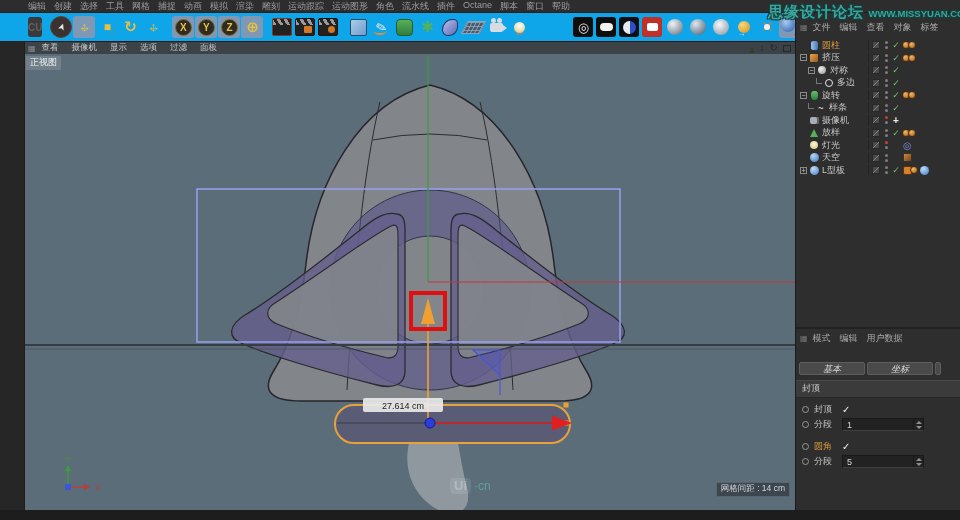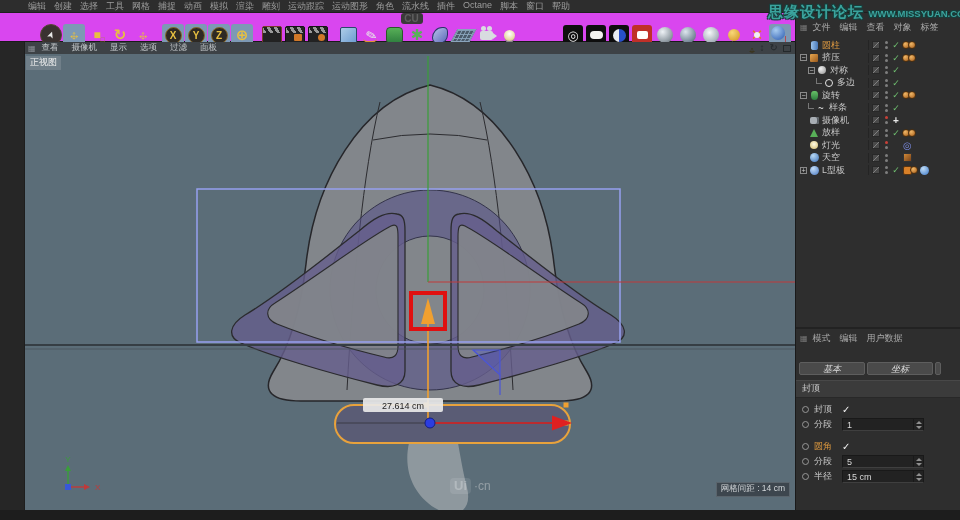--- a/index.html
+++ b/index.html
@@ -8,22 +8,22 @@
   .app { position:relative; width:960px; height:520px; background:#262626; }
 
   
   .menubar { position:absolute; left:0; top:0; width:960px; height:13px;
              background:#2d2d2d; border-bottom:1px solid #1f1f1f;
              display:flex; align-items:center; padding-left:28px; }
   .mb-item { font-size:9px; color:#9d9d9d; margin-right:8px; white-space:nowrap; }
 
   
   .toolbar { position:absolute; left:0; top:13px; width:795px; height:29px;
-             background:#d946ef; border-bottom:1px solid #1a1a1a;
-             display:flex; align-items:center; padding-left:28px;flex-direction:column; }
+             background:#0ea5e9; border-bottom:1px solid #1a1a1a;
+             display:flex; align-items:center; padding-left:28px; }
   .cu-logo { width:22px; height:20px; background:#3a3a3a; border-radius:3px;
              color:#606060; font-size:10px; font-weight:bold; display:flex;
              align-items:center; justify-content:center; }
   .ticon { width:22px; height:22px; margin-left:1px; border-radius:3px; position:relative;
            display:flex; align-items:center; justify-content:center; flex:none; }
   .ticon.active { background:#7d99b5; }
   .ticon.gap { margin-left:8px; }
   .fourway { position:relative; width:16px; height:16px; }
   .fourway:before,.fourway:after { position:absolute; left:0; top:0; width:16px; height:16px;
            text-align:center; line-height:16px; font-size:13px; font-weight:bold; color:#e8c040; }
@@ -104,21 +104,21 @@
   .vp-nav { margin-left:auto; display:flex; align-items:center; margin-right:4px; }
   .vp-nav span { color:#23282b; font-size:10px; margin-left:5px; line-height:10px; }
   .vp-nav .maxbox { width:8px; height:7px; border:1.5px solid #23282b; display:inline-block; }
   .vp-view-label { position:absolute; left:1px; top:14px; font-size:9px; color:#f0f0f0;
                    background:rgba(255,255,255,.13); padding:0 4px 1px; }
   .vp-grid-label { position:absolute; right:5px; bottom:13px; font-size:8.5px; color:#d2d6d9;
                    background:rgba(56,64,70,.85); border:1px solid #5a646c; padding:0 4px 1px; }
   .vp-ui-mark { position:absolute; left:425px; top:436px; display:flex; align-items:center; opacity:.4; }
   .vp-ui-mark .hex { color:#e8ecee; font-size:13px; font-weight:bold; background:rgba(255,255,255,.25);
                      border-radius:4px; padding:0 4px 1px; }
-  .vp-ui-mark .sfx { color:#e5e5e5; font-size:12px; margin-left:3px; }
+  .vp-ui-mark .sfx { color:#5eead4; font-size:12px; margin-left:3px; }
   svg.scene { position:absolute; left:0; top:12px; }
 
   
   .rpanel { position:absolute; left:795px; top:13px; width:165px; height:497px; background:#2e2e2e; border-left:1px solid #1a1a1a; }
   .om-header { display:flex; align-items:center; padding:8px 0 3px 4px; }
   .p-grid-icon { color:#7a7a7a; font-size:8px; margin-right:5px; }
   .p-menu-item { font-size:9px; color:#ababab; margin-right:9px; white-space:nowrap; }
   .om-rows { padding-top:2px; }
   .om-row { height:12.5px; display:flex; align-items:center; font-size:9px; color:#c6c6c6; }
   .om-row .spacer { flex:none; }
@@ -621,29 +621,18 @@
             <span class="keycircle"></span>
             <span class="am-label">分段</span>
             <div class="am-input">
               <span class="val">5</span>
               <span class="stepper">
                 <i class="up"></i>
                 <i class="dn"></i>
               </span>
             </div>
           </div>
-          <div class="am-row">
-            <span class="keycircle"></span>
-            <span class="am-label">半径</span>
-            <div class="am-input">
-              <span class="val">15 cm</span>
-              <span class="stepper">
-                <i class="up"></i>
-                <i class="dn"></i>
-              </span>
-            </div>
-          </div>
         </div>
     </div>
   </div>
 
   <div class="bottombar"></div>
 </div>
 
 </body></html>

